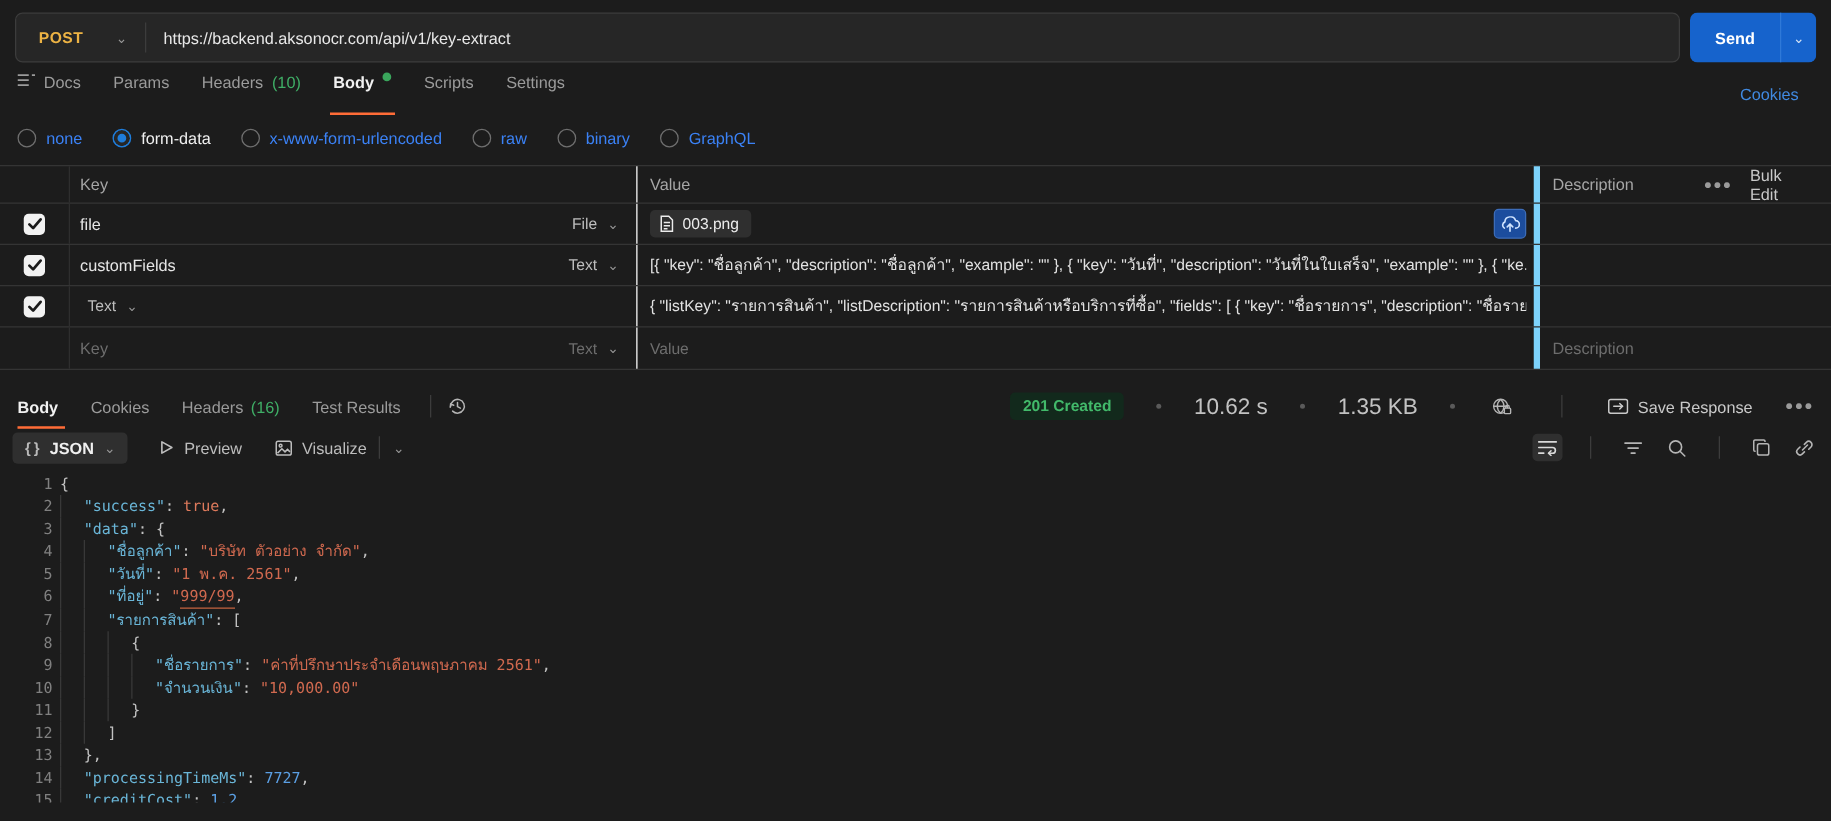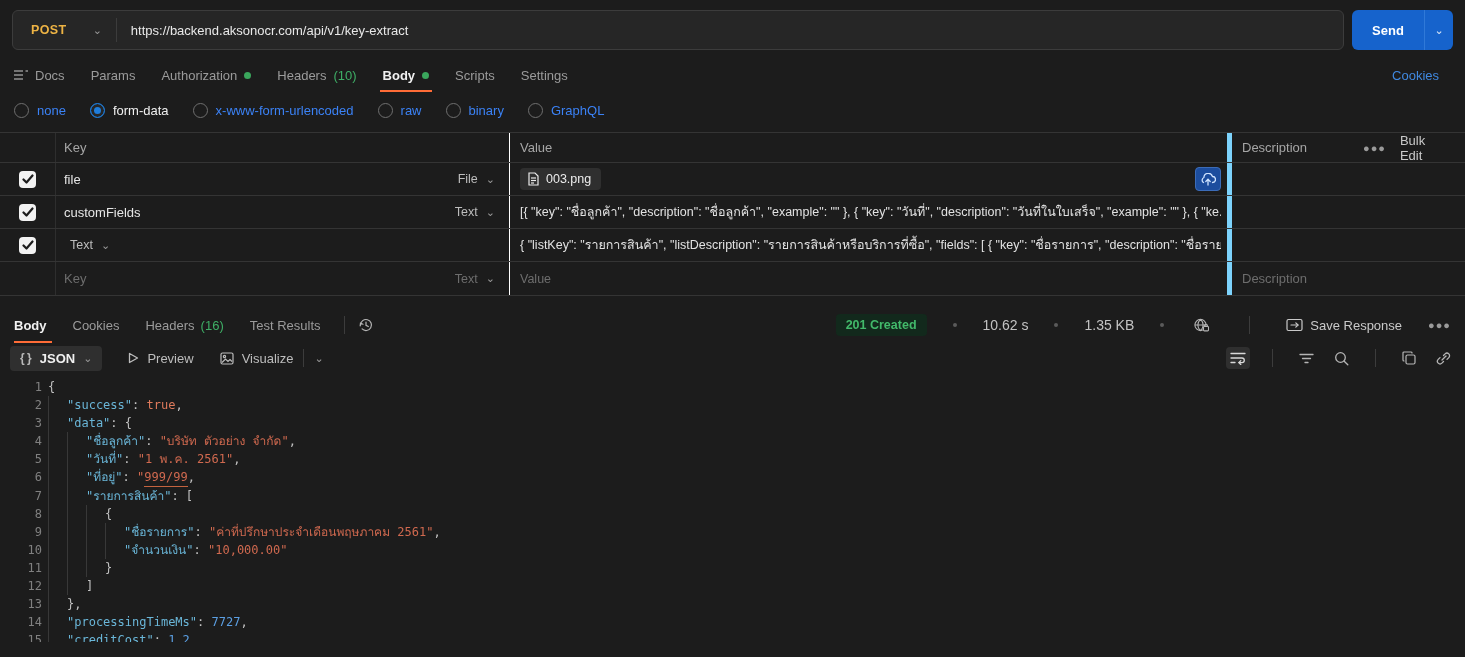--- a/index.html
+++ b/index.html
@@ -14,21 +14,21 @@
   .method-label { color:#edb344; font-weight:700; font-size:12.5px; letter-spacing:.4px; }
   .chev { color:#9a9a9a; font-size:11px; }
   .url-divider { width:1px; height:24px; background:#3c3c3c; margin-right:14px; }
   .url-text { color:#e8e8e8; font-size:13px; }
   .send-group { display:flex; height:40px; border-radius:6px; overflow:hidden; }
   .send-main { width:72px; background:#1663cc; color:#fff; font-weight:600; font-size:13px; border:none; cursor:pointer; }
   .send-caret { width:29px; background:#1663cc; border:none; border-left:1px solid #2f79d8; color:#dce9f8; cursor:pointer; font-size:11px; }
 
   
   .req-tabs { display:flex; align-items:center; height:34px; padding:0 12px; }
-  .tab { display:flex; align-items:center; gap:7px; padding:0 13px; height:100%; color:#9b9b9b; cursor:pointer; position:relative; }
+  .tab { display:flex; align-items:flex-start; gap:7px; padding:0 13px; height:100%; color:#9b9b9b; cursor:pointer; position:relative; }
   .tab.first { padding-left:2px; }
   .tab.active { color:#f1f1f1; font-weight:600; }
   .tab.active::after { content:""; position:absolute; left:10px; right:10px; bottom:0; height:2px; background:#ff6c37; }
   .dot { width:7px; height:7px; border-radius:50%; background:#3aa65c; }
   .count-green { color:#3fae66; }
   .cookies-link { margin-left:auto; color:#4089e0; cursor:pointer; padding-right:14px; }
 
   
   .modes { display:flex; align-items:center; gap:24px; padding:11px 14px 12px 14px; }
   .mode { display:flex; align-items:center; gap:8px; color:#3b82f6; cursor:pointer; }
@@ -62,21 +62,21 @@
   
   .resp-head { display:flex; align-items:center; height:32px; margin-top:13px; padding:0 14px; }
   .rtab { padding:0 13px; height:100%; display:flex; align-items:center; gap:6px; color:#9b9b9b; cursor:pointer; position:relative; }
   .rtab.first { padding-left:0; }
   .rtab.active { color:#f1f1f1; font-weight:600; }
   .rtab.active::after { content:""; position:absolute; left:0; right:8px; bottom:-2px; height:2px; background:#ff6c37; }
   .vdiv { width:1px; height:18px; background:#3c3c3c; margin:0 10px; }
   .resp-meta { margin-left:auto; display:flex; align-items:center; gap:26px; }
   .status-badge { background:#12291c; color:#42b96a; font-weight:600; padding:4px 10px; border-radius:4px; font-size:12.5px; }
   .meta-sep { width:4px; height:4px; border-radius:50%; background:#5a5a5a; }
-  .meta-text { color:#c2c2c2; font-size:14px; }
+  .meta-text { color:#c2c2c2; font-size:18px; }
   .icon-btn { display:flex; align-items:center; justify-content:center; cursor:pointer; padding:3px; border-radius:4px; }
   .save-resp { display:flex; align-items:center; gap:7px; color:#c9c9c9; cursor:pointer; }
 
   
   .viewer-bar { display:flex; align-items:center; height:34px; padding:0 10px; }
   .json-pill { display:flex; align-items:center; gap:8px; background:#2f2f2f; border-radius:4px; padding:5px 10px; cursor:pointer; }
   .json-pill .braces { color:#b9b9b9; font-weight:700; font-size:12px; }
   .json-pill .lbl { color:#f0f0f0; font-weight:600; }
   .bar-item { display:flex; align-items:center; gap:8px; color:#bdbdbd; margin-left:26px; cursor:pointer; }
   .bar-right { margin-left:auto; display:flex; align-items:center; gap:12px; }
@@ -121,24 +121,20 @@
         <line x1="0" y1="2" x2="9" y2="2"></line>
           <line x1="0" y1="6" x2="9" y2="6"></line>
           <line x1="0" y1="10" x2="9" y2="10"></line>
         <line x1="11.5" y1="2" x2="14" y2="2"></line>
       </svg>
     </span>
     <span>Docs</span>
   </div>
   <div class="tab">
     <span>Params</span>
-  </div>
-  <div class="tab">
-    <span>Authorization</span>
-    <span class="dot"></span>
   </div>
   <div class="tab">
     <span>Headers</span>
     <span class="count-green">(10)</span>
   </div>
   <div class="tab active">
     <span>Body</span>
     <span class="dot"></span>
   </div>
   <div class="tab">

